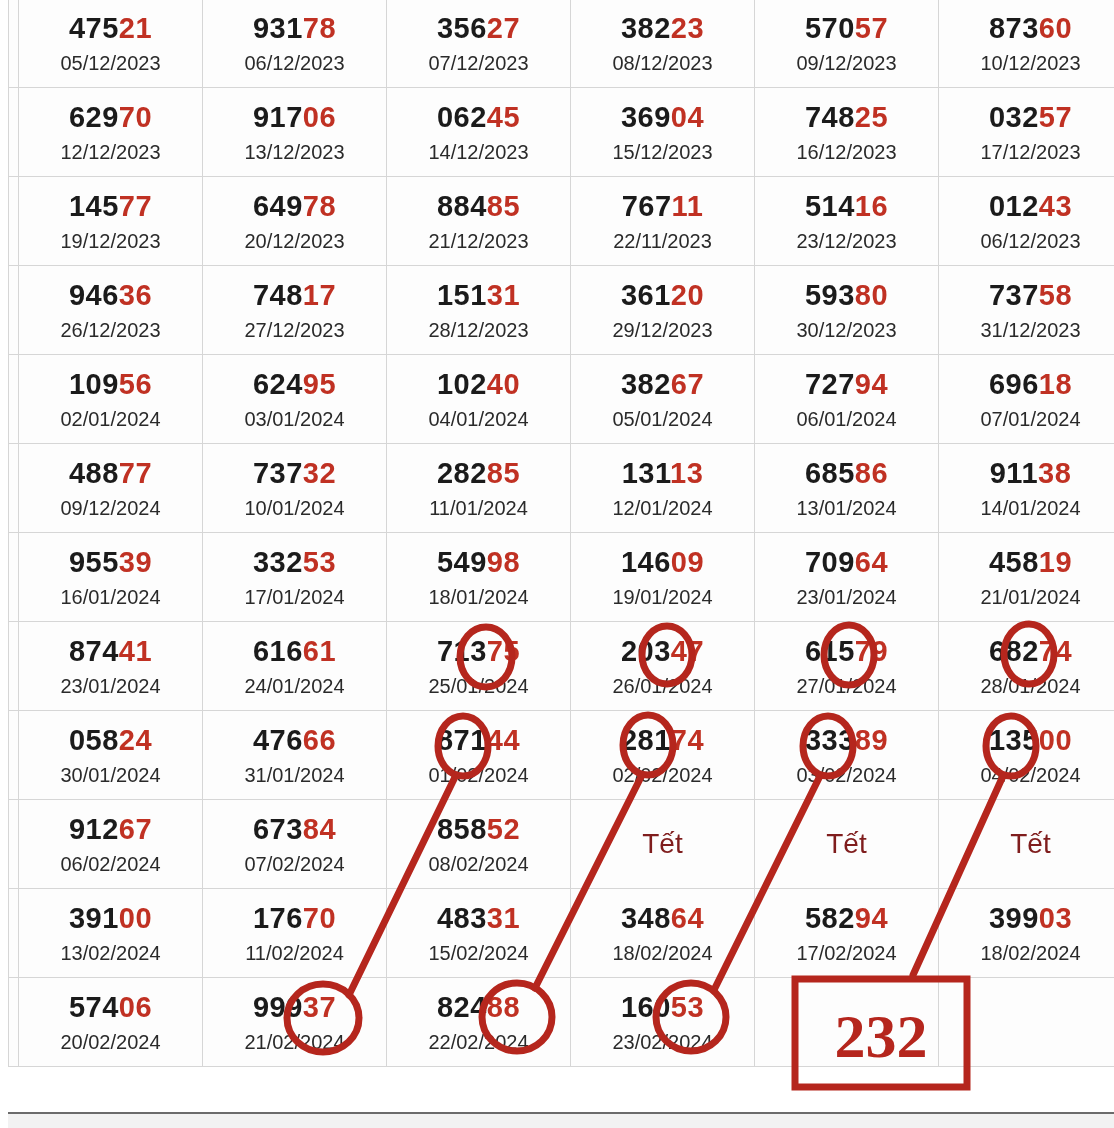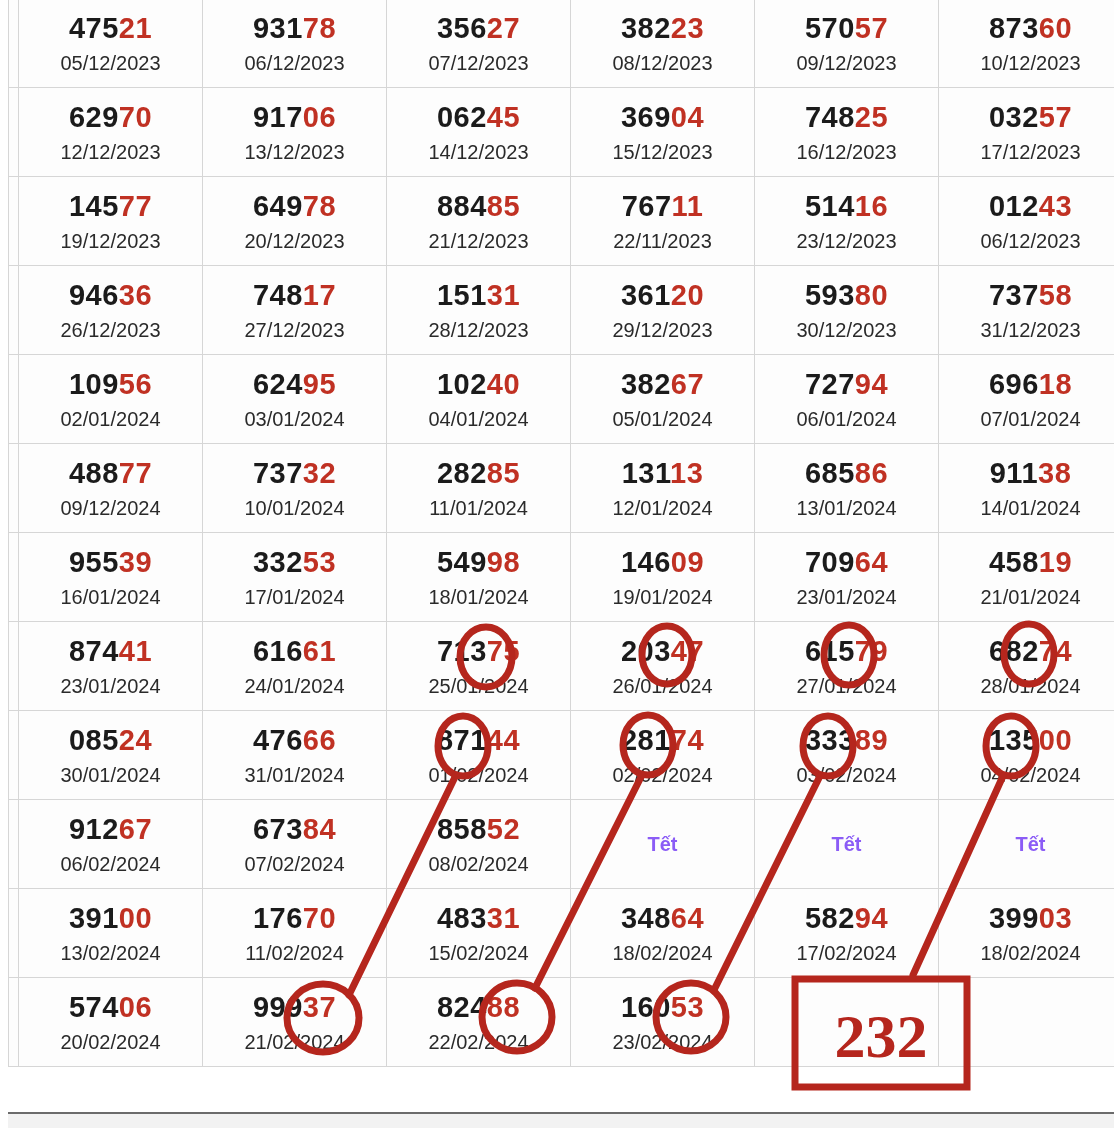--- a/index.html
+++ b/index.html
@@ -51,23 +51,23 @@
     margin-top: 4px;
   }
   .num .tail { color: #c03123; }
   .date {
     font-size: 20px;
     color: #2a2a2a;
     line-height: 1.35;
     margin-top: 6px;
   }
   .tet {
-    font-size: 20px;
-    font-weight: bold;
-    color: #8b5cf6;
+    font-size: 28px;
+    font-weight: normal;
+    color: #7f1d1d;
   }
 
   
   td.gutter {
     width: 10px;
     border-left: none;
     background: #fdfdfd;
   }
 
   
@@ -329,21 +329,21 @@
             <div class="date">27/01/2024</div>
           </td>
           <td class="cell-orange">
             <div class="num"><span class="head">682</span><span class="tail">74</span></div>
             <div class="date">28/01/2024</div>
           </td>
         </tr>
         <tr>
           <td class="gutter"></td>
           <td class="cell-plain">
-            <div class="num"><span class="head">085</span><span class="tail">24</span></div>
+            <div class="num"><span class="head">058</span><span class="tail">24</span></div>
             <div class="date">30/01/2024</div>
           </td>
           <td class="cell-plain">
             <div class="num"><span class="head">476</span><span class="tail">66</span></div>
             <div class="date">31/01/2024</div>
           </td>
           <td class="cell-orange">
             <div class="num"><span class="head">871</span><span class="tail">44</span></div>
             <div class="date">01/02/2024</div>
           </td>

